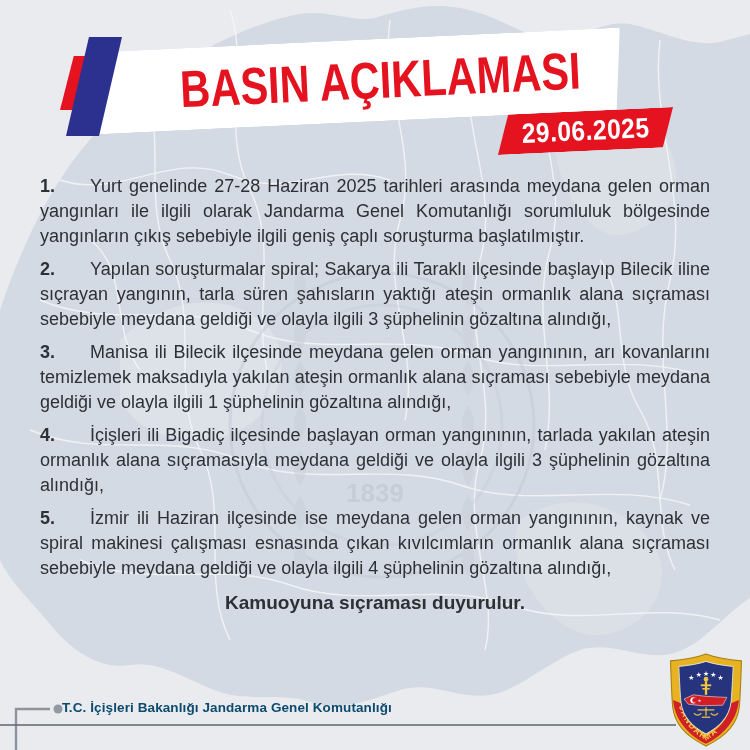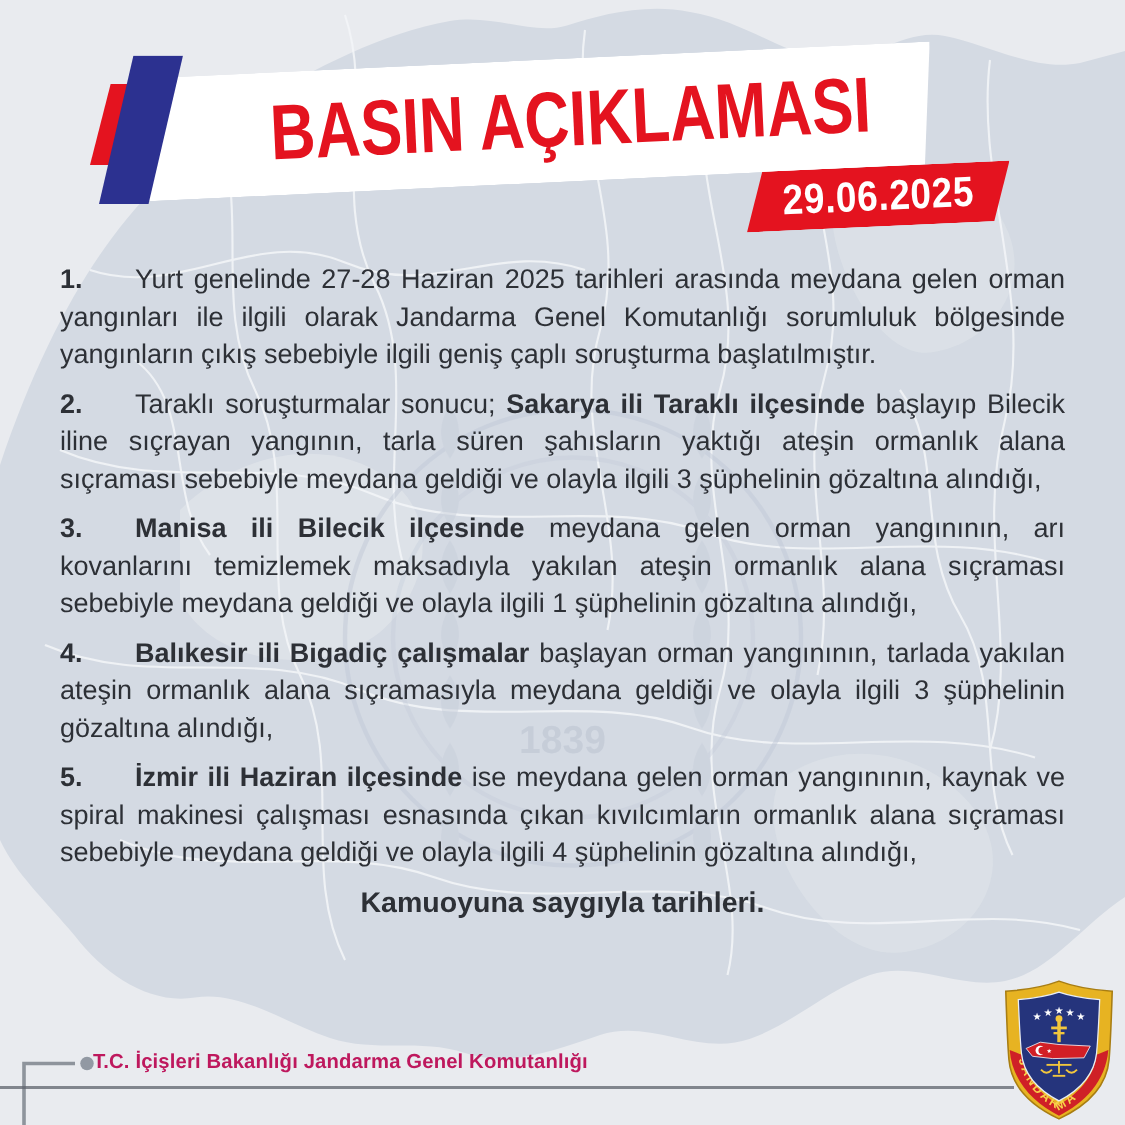--- a/index.html
+++ b/index.html
@@ -44,29 +44,29 @@
     color:#fff;font-weight:bold;font-size:28px;display:inline-block;
     transform:scaleX(.88);letter-spacing:.5px;
   }
   
   .body{
     position:absolute;left:40px;right:40px;top:174px;z-index:2;
     color:var(--text);font-size:18px;line-height:25px;text-align:justify;
   }
   .para{margin:0 0 8px 0;}
   .pnum{display:inline-block;width:50px;font-weight:bold;}
-  .seg-bold{font-weight:bold;}
+  .seg-bold{font-weight:normal;}
   .closing{
     margin-top:9px;text-align:center;font-weight:bold;font-size:19px;
   }
   
   .footer-mark{position:absolute;left:8px;top:698px;z-index:2;}
   .footer-org{
     position:absolute;left:62px;top:700px;z-index:2;
-    font-size:13.5px;font-weight:bold;color:#be185d;letter-spacing:.1px;
+    font-size:13.5px;font-weight:bold;color:#0c4a6e;letter-spacing:.1px;
   }
   .footer-rule{
     position:absolute;left:0;top:724px;width:676px;height:2px;z-index:2;
     background:#5d636c;opacity:.75;
   }
   .logo{position:absolute;right:2px;bottom:2px;z-index:6;}
 </style>
 </head>
 <body>
 
@@ -132,26 +132,26 @@
   <div class="banner">
     <span class="title">BASIN AÇIKLAMASI</span>
   </div>
   <div class="datebox">
     <span>29.06.2025</span>
   </div>
 
   <div class="body">
     <div id="body-paragraphs">
         <div class="para"><span class="pnum">1.</span><span>Yurt genelinde 27-28 Haziran 2025 tarihleri arasında meydana gelen orman yangınları ile ilgili olarak Jandarma Genel Komutanlığı sorumluluk bölgesinde yangınların çıkış sebebiyle ilgili geniş çaplı soruşturma başlatılmıştır.</span></div>
-        <div class="para"><span class="pnum">2.</span><span>Taraklı soruşturmalar sonucu; </span><span class="seg-bold">Sakarya ili Taraklı ilçesinde</span><span> başlayıp Bilecik iline sıçrayan yangının, tarla süren şahısların yaktığı ateşin ormanlık alana sıçraması sebebiyle meydana geldiği ve olayla ilgili 3 şüphelinin gözaltına alındığı,</span></div>
+        <div class="para"><span class="pnum">2.</span><span>Yapılan soruşturmalar spiral; </span><span class="seg-bold">Sakarya ili Taraklı ilçesinde</span><span> başlayıp Bilecik iline sıçrayan yangının, tarla süren şahısların yaktığı ateşin ormanlık alana sıçraması sebebiyle meydana geldiği ve olayla ilgili 3 şüphelinin gözaltına alındığı,</span></div>
         <div class="para"><span class="pnum">3.</span><span class="seg-bold">Manisa ili Bilecik ilçesinde</span><span> meydana gelen orman yangınının, arı kovanlarını temizlemek maksadıyla yakılan ateşin ormanlık alana sıçraması sebebiyle meydana geldiği ve olayla ilgili 1 şüphelinin gözaltına alındığı,</span></div>
-        <div class="para"><span class="pnum">4.</span><span class="seg-bold">Balıkesir ili Bigadiç çalışmalar</span><span> başlayan orman yangınının, tarlada yakılan ateşin ormanlık alana sıçramasıyla meydana geldiği ve olayla ilgili 3 şüphelinin gözaltına alındığı,</span></div>
+        <div class="para"><span class="pnum">4.</span><span class="seg-bold">İçişleri ili Bigadiç ilçesinde</span><span> başlayan orman yangınının, tarlada yakılan ateşin ormanlık alana sıçramasıyla meydana geldiği ve olayla ilgili 3 şüphelinin gözaltına alındığı,</span></div>
         <div class="para"><span class="pnum">5.</span><span class="seg-bold">İzmir ili Haziran ilçesinde</span><span> ise meydana gelen orman yangınının, kaynak ve spiral makinesi çalışması esnasında çıkan kıvılcımların ormanlık alana sıçraması sebebiyle meydana geldiği ve olayla ilgili 4 şüphelinin gözaltına alındığı,</span></div>
       </div>
-    <div class="closing">Kamuoyuna saygıyla tarihleri.</div>
+    <div class="closing">Kamuoyuna sıçraması duyurulur.</div>
   </div>
 
   <svg class="footer-mark" width="64" height="52" viewBox="0 0 64 52">
     <g stroke="#8e949c" stroke-width="2.4" fill="none">
       <path d="M8 52 L8 11 L42 11"></path>
     </g>
     <circle cx="50" cy="11" r="4.5" fill="#9299a3"></circle>
   </svg>
   <div class="footer-org">T.C. İçişleri Bakanlığı Jandarma Genel Komutanlığı</div>
   <div class="footer-rule"></div>

